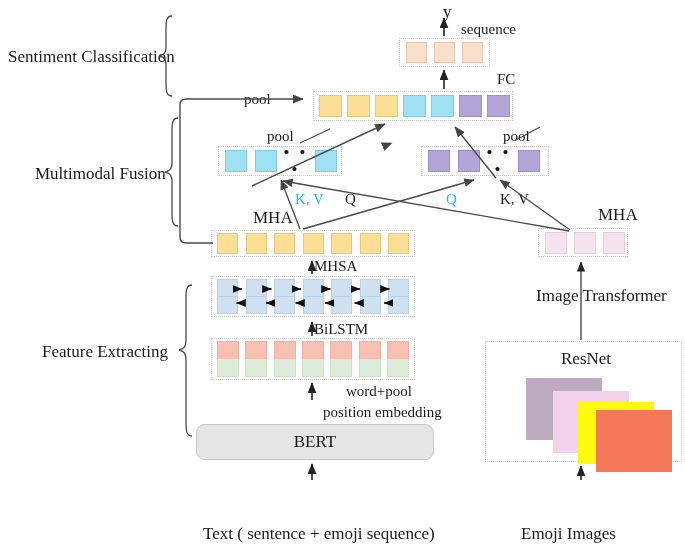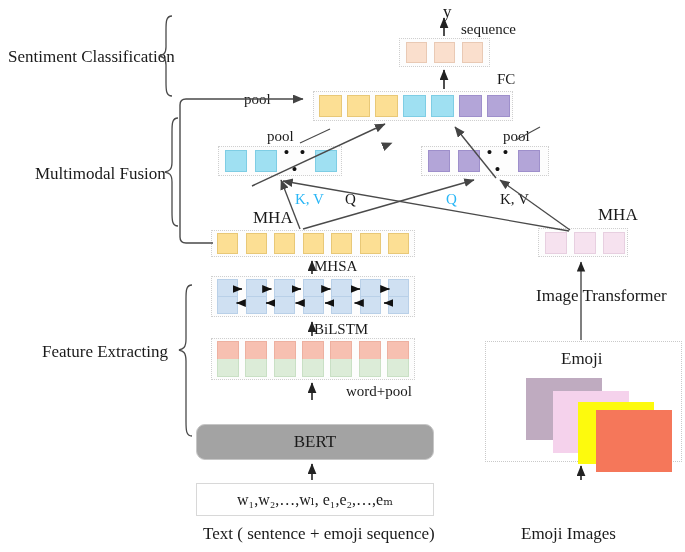--- a/index.html
+++ b/index.html
@@ -44,21 +44,21 @@
   .lstm .half{flex:1;}
   .lstm .half+.half{border-top:1px solid #b9d0e8;}
 
   
   .emb{box-sizing:border-box;flex:none;display:flex;flex-direction:column;}
   .emb .top{flex:1;background:#f7c0b1;border:1px solid #edb0a0;border-bottom:none;}
   .emb .bot{flex:1;background:#dcecd8;border:1px solid #c9e0c5;border-top:none;}
 
   .bert{
     position:absolute;
-    background:#a3a3a3;border:1px solid #c6c6c6;border-radius:9px;
+    background:#e5e5e5;border:1px solid #c6c6c6;border-radius:9px;
     display:flex;align-items:center;justify-content:center;
     font-size:17px;box-sizing:border-box;
   }
   .plainbox{
     position:absolute;background:#fff;border:1px solid #d8d8d8;
     display:flex;align-items:center;justify-content:center;
     font-size:16px;box-sizing:border-box;
   }
   .resnetbox{
     position:absolute;background:#fff;border:1px dotted #c9c9c9;
@@ -198,41 +198,39 @@
         <div class="top"></div>
         <div class="bot"></div>
       </div>
       <div class="emb" style="width: 22px; height: 36px;">
         <div class="top"></div>
         <div class="bot"></div>
       </div>
     </div>
 
   <div class="lbl lbl-md" style="left:346px;top:384px;">word+pool</div>
+  <div class="lbl lbl-md" style="left:323px;top:405px;">position embedding</div>
 
   <div class="bert" style="left:196px;top:424px;width:238px;height:36px;">
     <span>BERT</span>
   </div>
 
-  <div class="plainbox" style="left:196px;top:483px;width:238px;height:33px;">
-    <span>w₁,w₂,…,wₗ,  e₁,e₂,…,eₘ</span>
-  </div>
 
   <div class="lbl lbl-lg" style="left:203px;top:525px;">Text ( sentence + emoji sequence)</div>
 
   <div class="strip" id="img-mha-strip" style="left:538px;top:228px;width:90px;height:29px;padding:4px 6px;gap:7px;">
       <div class="cell sq-pink" style="width: 22px; height: 22px;"></div>
       <div class="cell sq-pink" style="width: 22px; height: 22px;"></div>
       <div class="cell sq-pink" style="width: 22px; height: 22px;"></div>
     </div>
 
   <div class="lbl lbl-lg" style="left:536px;top:287px;">Image Transformer</div>
 
   <div class="resnetbox" style="left:485px;top:341px;width:197px;height:121px;">
-    <div class="lbl lbl-lg" style="left:75px;top:8px;">Emoji</div>
+    <div class="lbl lbl-lg" style="left:75px;top:8px;">ResNet</div>
     <div class="imgcard" id="imgcard0" style="left: 40px; top: 36px; width: 76px; height: 62px; background: rgb(191, 171, 192);"></div>
     <div class="imgcard" id="imgcard1" style="left: 67px; top: 49px; width: 76px; height: 62px; background: rgb(245, 210, 236);"></div>
     <div class="imgcard" id="imgcard2" style="left: 92px; top: 60px; width: 76px; height: 62px; background: rgb(253, 250, 13);"></div>
     <div class="imgcard" id="imgcard3" style="left: 110px; top: 68px; width: 76px; height: 62px; background: rgb(245, 119, 90);"></div>
   </div>
 
 
   <div class="lbl lbl-lg" style="left:521px;top:525px;">Emoji Images</div>
 
   <svg class="overlay" viewBox="0 0 685 552">

